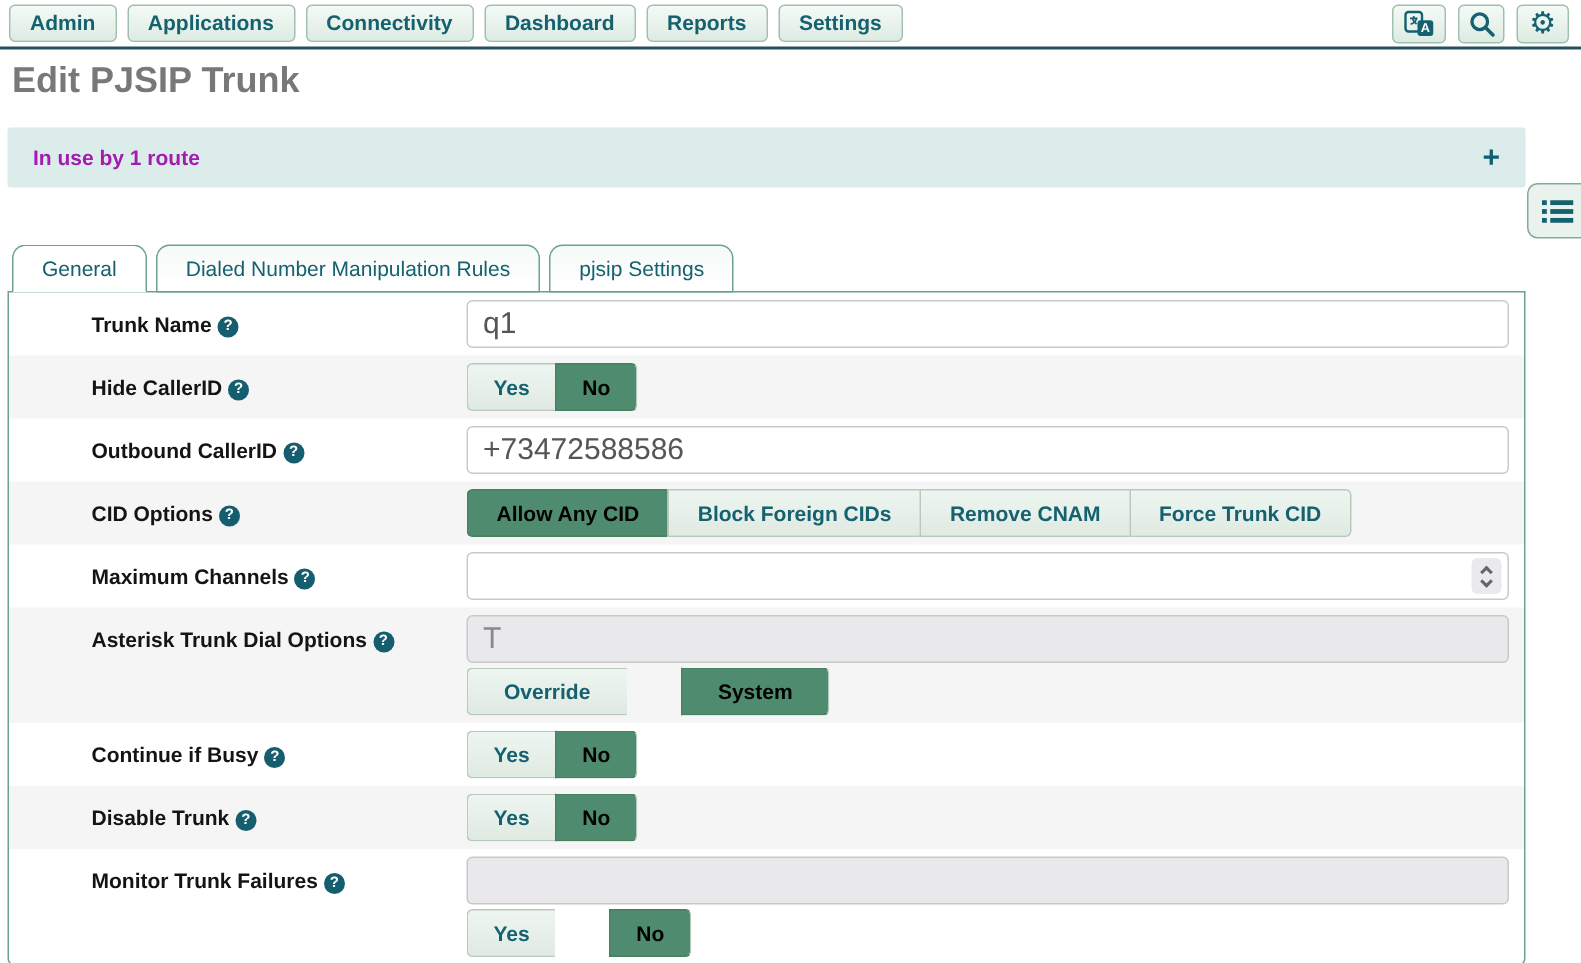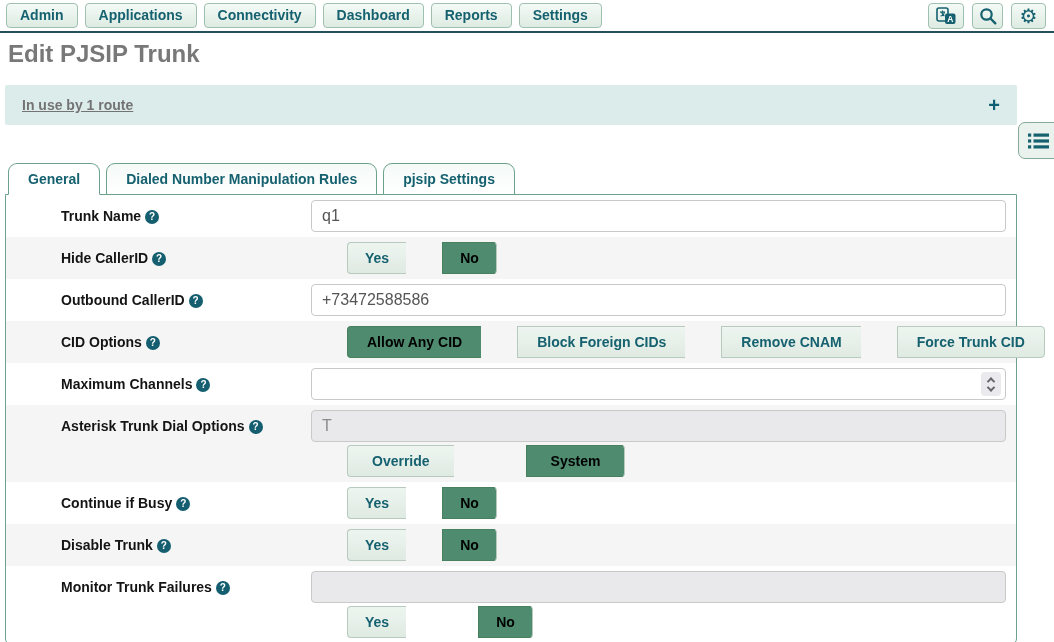--- a/index.html
+++ b/index.html
@@ -33,36 +33,36 @@
   .gear-glyph { font-size:20px; line-height:1; color:#15616f; }
   
   .page-title {
     margin:7px 8px 17px; font-size:24px; font-weight:bold; color:#787878;
   }
   .notice {
     margin:6px 37px 0 5px; height:40px;
     background:#dcecea; border-radius:2px;
     display:flex; align-items:center; padding:0 17px;
   }
-  .notice-text { color:#737373; font-weight:bold; font-size:14px;text-decoration:underline; }
+  .notice-text { color:#a21caf; font-weight:bold; font-size:14px; }
   .notice-plus { margin-left:auto; color:#0e5f72; font-weight:bold; font-size:20px; cursor:pointer; }
   
   .list-fab {
     position:absolute; top:122px; right:-8px;
     width:44px; height:37px;
     background:#e9f2ec; border:1px solid #85ab97; border-radius:7px;
     display:flex; align-items:center; padding-left:9px; cursor:pointer;
   }
   
   .tabs { display:flex; margin:38px 37px 0 8px; position:relative; z-index:2; }
   .tab {
     padding:7px 19px 7px; margin-right:6px; margin-bottom:-1px;
     border:1px solid #6ca28b; border-radius:9px 9px 0 0;
     background:linear-gradient(#f5faf7,#ffffff);
-    color:#15616f; font-weight:bold; font-size:14px; cursor:pointer;
+    color:#15616f; font-weight:normal; font-size:14px; cursor:pointer;
   }
   .tab.active { background:#fff; border-bottom:1px solid #fff; }
   
   .panel {
     margin:0 37px 0 5px;
     border:1px solid #6ca28b; border-radius:0 0 5px 5px;
     background:#fff; position:relative; z-index:1;
   }
   .row { display:flex; align-items:flex-start; padding:5px 10px 5px 16px; }
   .row.alt { background:#f5f5f6; }
@@ -70,39 +70,39 @@
   .help {
     display:inline-block; width:14px; height:14px; margin-left:4px;
     background:#145e70; color:#fff; border-radius:50%;
     font-size:10px; line-height:14px; text-align:center; font-weight:bold;
     vertical-align:1px; cursor:pointer;
   }
   .ctl { flex:1; position:relative; }
   .stack > * + * { margin-top:3px;gap:36px; }
   .txt {
     width:100%; height:32px; border:1px solid #c9c9c9; border-radius:4px;
-    padding:0 10px; font-size:16px; color:#555; font-family:inherit; background:#fff;
+    padding:0 10px; font-size:20px; color:#555; font-family:inherit; background:#fff;
     outline:none; display:block;
   }
   .txt.dis { background:#e9e9eb; color:#8a8a8a; }
   .spinner {
     position:absolute; right:5px; top:4px; width:20px; height:24px;
     background:#e9e9ee; border-radius:4px;
     display:flex; flex-direction:column; align-items:center; justify-content:center;
     gap:3px; cursor:pointer;
   }
   .chev { width:6px; height:6px; border-left:2px solid #666; border-top:2px solid #666; }
   .chev.up { transform:rotate(45deg) translate(1px,1px); }
   .chev.down { transform:rotate(225deg) translate(1px,1px); }
   .btngroup { display:inline-flex; }
   .seg {
     height:32px; display:inline-flex; align-items:center; justify-content:center;
     padding:0 17px; background:linear-gradient(#eef5f0,#dfeae2);
     border:1px solid #b7cabd; border-right:none;
-    color:#15616f; font-weight:bold; font-size:14px; cursor:pointer; white-space:nowrap;margin-left:36px;
+    color:#15616f; font-weight:bold; font-size:14px; cursor:pointer; white-space:nowrap;
   }
   .btngroup .seg:first-child { border-radius:4px 0 0 4px; }
   .btngroup .seg:last-child { border-radius:0 4px 4px 0; border-right:1px solid #b7cabd; }
   .seg.sel { background:#4e8b6f; border-color:#47805f; color:#000000; }
   .seg.wide { padding:4px 19px; }
   .seg.ovr { padding:0 24px; }
 </style>
 </head>
 <body>
 

